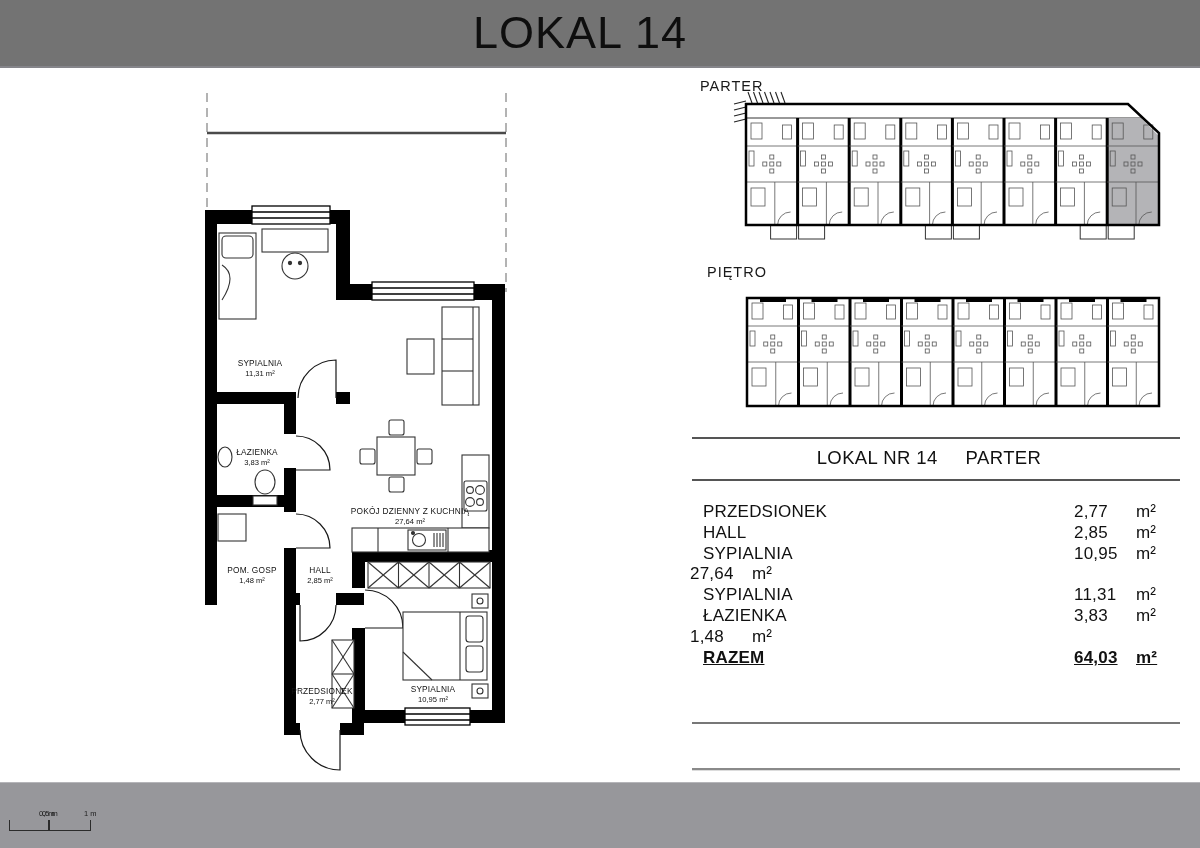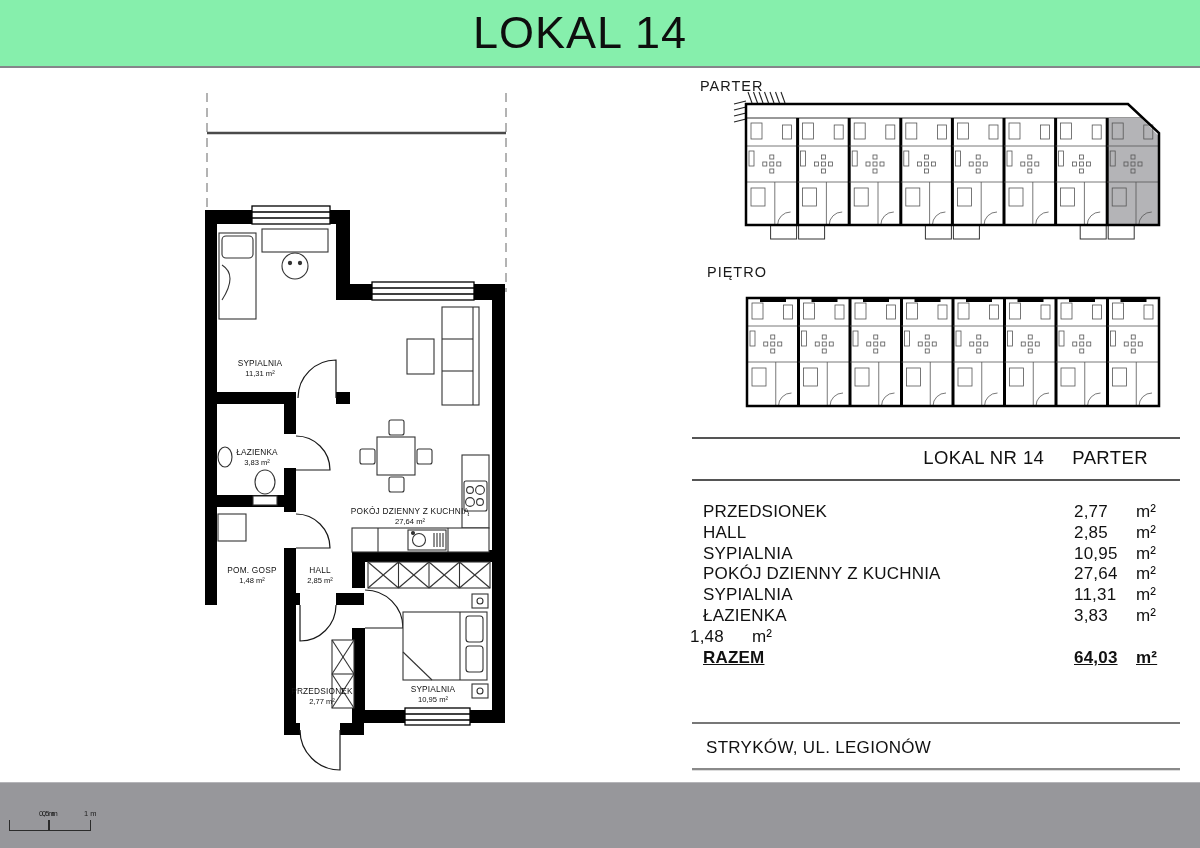--- a/index.html
+++ b/index.html
@@ -1,19 +1,19 @@
 <!DOCTYPE html>
 <html><head>
 <meta charset="utf-8">
 <style>
   html,body{margin:0;padding:0;background:#e8e8e8;}
   .page{position:relative;width:1200px;height:848px;background:#ffffff;overflow:hidden;
         font-family:"Liberation Sans", sans-serif;color:#111;}
   
-  .topbar{position:absolute;left:0;top:0;width:1200px;height:66px;background:#86efac;
+  .topbar{position:absolute;left:0;top:0;width:1200px;height:66px;background:#737373;
           border-bottom:2px solid #85858a;}
   .topbar h1{position:absolute;left:0;top:7px;width:1160px;margin:0;text-align:center;
              font-size:45px;font-weight:400;letter-spacing:1px;color:#0e0e0e;}
   .bottombar{position:absolute;left:0;top:782px;width:1200px;height:66px;background:#97979b;
              border-top:1px solid #b5b5b9;}
   
   .plansvg{position:absolute;left:150px;top:85px;}
   
   .ovlabel{position:absolute;font-size:14.5px;letter-spacing:1px;color:#1a1a1a;}
   #parter-label{left:700px;top:78px;}
@@ -21,21 +21,21 @@
   .ovsvg{position:absolute;left:690px;}
   #parter-svg{top:75px;}
   #pietro-svg{top:256px;}
   
   .hline{position:absolute;left:692px;width:488px;background:#555;}
   .l1{top:437px;height:2px;}
   .l2{top:479px;height:2px;}
   .l3{top:722px;height:2px;background:#777;}
   .l4{top:768px;height:2px;background:#8a8a8a;border-bottom:1px solid #dcdcdc;}
   .thead{position:absolute;left:690px;top:447px;width:490px;display:flex;
-         justify-content:flex-end;font-size:18.5px;letter-spacing:.4px;gap:28px;}
+         justify-content:center;font-size:18.5px;letter-spacing:.4px;gap:28px;}
   .thead .hl{padding-left:20px;}
   .thead .hr{padding-right:32px;}
   .trows{position:absolute;left:690px;top:502px;width:490px;font-size:17px;letter-spacing:.2px;}
   .trow{display:flex;line-height:20.8px;height:20.8px;}
   .tname{flex:1;padding-left:13px;white-space:nowrap;}
   .tval{width:56px;text-align:left;margin-right:6px;}
   .tunit{width:44px;}
   .trow.bold{font-weight:bold;text-decoration:underline;}
   .address{position:absolute;left:706px;top:738px;font-size:17px;letter-spacing:.3px;}
   
@@ -469,21 +469,20 @@
       <span class="tname">HALL</span>
       <span class="tval">2,85</span>
       <span class="tunit">m²</span>
     </div>
     <div class="trow">
       <span class="tname">SYPIALNIA</span>
       <span class="tval">10,95</span>
       <span class="tunit">m²</span>
     </div>
     <div class="trow">
-      <span class="tname">POKÓJ DZIENNY Z KUCHNIA</span>
       <span class="tval">27,64</span>
       <span class="tunit">m²</span>
     </div>
     <div class="trow">
       <span class="tname">SYPIALNIA</span>
       <span class="tval">11,31</span>
       <span class="tunit">m²</span>
     </div>
     <div class="trow">
       <span class="tname">ŁAZIENKA</span>
@@ -495,21 +494,20 @@
       <span class="tunit">m²</span>
     </div>
     <div class="trow bold">
       <span class="tname">RAZEM</span>
       <span class="tval">64,03</span>
       <span class="tunit">m²</span>
     </div>
   </div>
 
   <div class="hline l3"></div>
-  <div class="address">STRYKÓW, UL. LEGIONÓW</div>
   <div class="hline l4"></div>
 
   <footer class="bottombar"></footer>
   <div class="scalebar">
     <span class="sl sl0">0 m</span>
     <span class="sl sl1">0,5 m</span>
     <span class="sl sl2">1 m</span>
     <div class="sbar"></div>
   </div>
 

